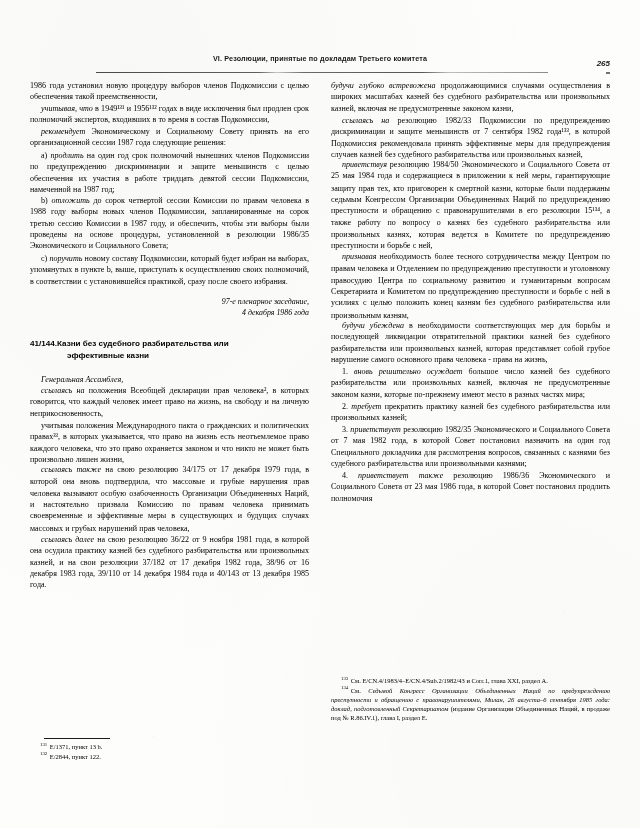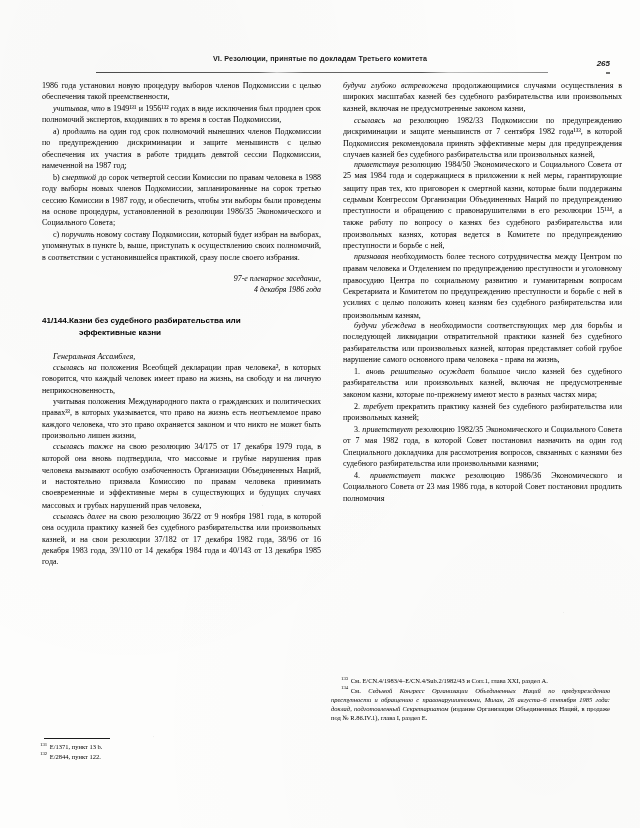--- a/index.html
+++ b/index.html
@@ -81,21 +81,21 @@
     top: 72px;
     right: 30px;
     width: 4px;
     height: 2px;
     background: rgba(20,20,20,0.6);
   }
 
   
   .columns {
     position: absolute;
-    left: 42px;
+    left: 30px;
     top: 80px;
     width: 580px;
     display: flex;
     gap: 22px;
   }
   .col {
     width: 279px;
     position: relative;
   }
 
@@ -211,22 +211,23 @@
   </div>
   <div class="head-rule"></div>
   <div class="head-rule-dot"></div>
 
   <div class="columns">
 
     <div class="col">
 
       <p class="par cont">1986 года установил новую процедуру выборов членов Подкомиссии с целью обеспечения такой преемственности,</p>
       <p class="par"><span class="it">учитывая, что</span> в 1949¹³¹ и 1956¹³² годах в виде исключения был продлен срок полномочий экспертов, входивших в то время в состав Подкомиссии,</p>
+      <p class="par"><span class="it">рекомендует</span> Экономическому и Социальному Совету принять на его организационной сессии 1987 года следующие решения:</p>
       <p class="par"><span>a)   </span><span class="it">продлить</span> на один год срок полномочий нынешних членов Подкомиссии по предупреждению дискриминации и защите меньшинств с целью обеспечения их участия в работе тридцать девятой сессии Подкомиссии, намеченной на 1987 год;</p>
-      <p class="par"><span>b)   </span><span class="it">смертной</span> до сорок четвертой сессии Комиссии по правам человека в 1988 году выборы новых членов Подкомиссии, запланированные на сорок третью сессию Комиссии в 1987 году, и обеспечить, чтобы эти выборы были проведены на основе процедуры, установленной в резолюции 1986/35 Экономического и Социального Совета;</p>
+      <p class="par"><span>b)   </span><span class="it">отложить</span> до сорок четвертой сессии Комиссии по правам человека в 1988 году выборы новых членов Подкомиссии, запланированные на сорок третью сессию Комиссии в 1987 году, и обеспечить, чтобы эти выборы были проведены на основе процедуры, установленной в резолюции 1986/35 Экономического и Социального Совета;</p>
       <p class="par"><span>c)   </span><span class="it">поручить</span> новому составу Подкомиссии, который будет избран на выборах, упомянутых в пункте b, выше, приступать к осуществлению своих полномочий, в соответствии с установившейся практикой, сразу после своего избрания.</p>
 
       <div class="meeting">
         <div>97-е пленарное заседание,</div>
         <div>4 декабря 1986 года</div>
       </div>
 
       <div class="res-head">
         <span class="num">41/144.</span><span>Казни без судебного разбирательства или</span>
         <span class="ttl2">эффективные казни</span>

